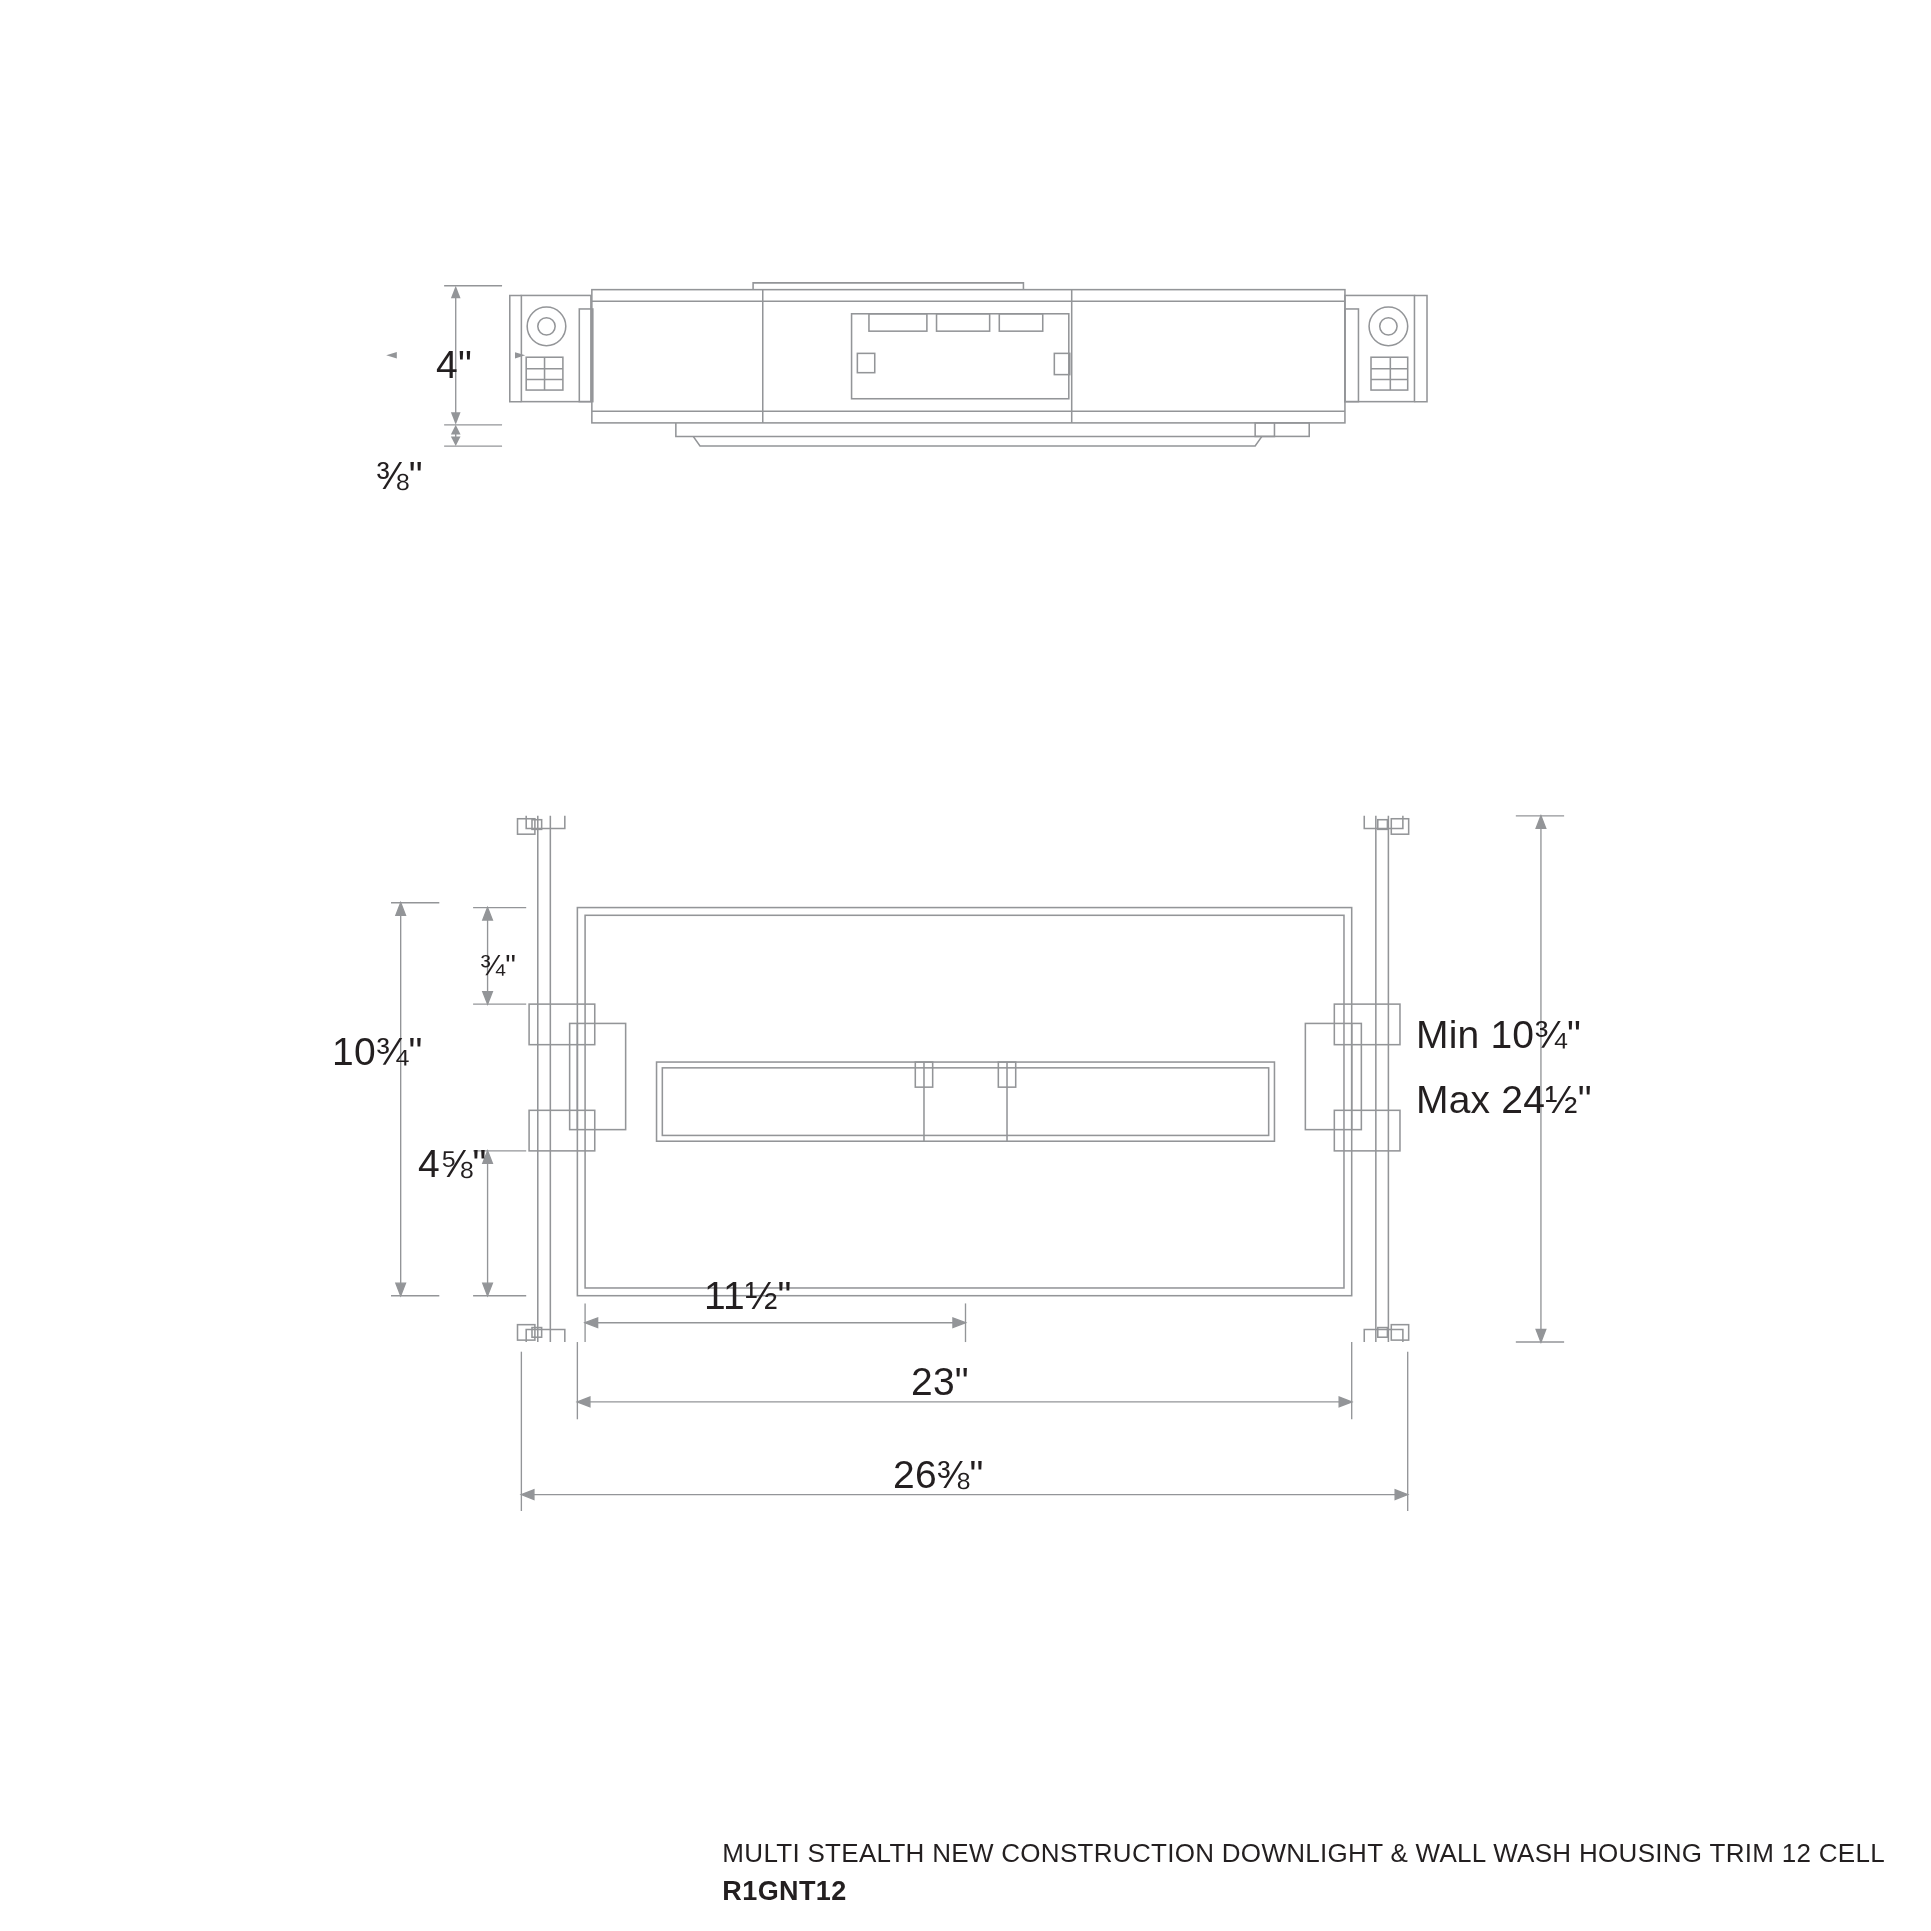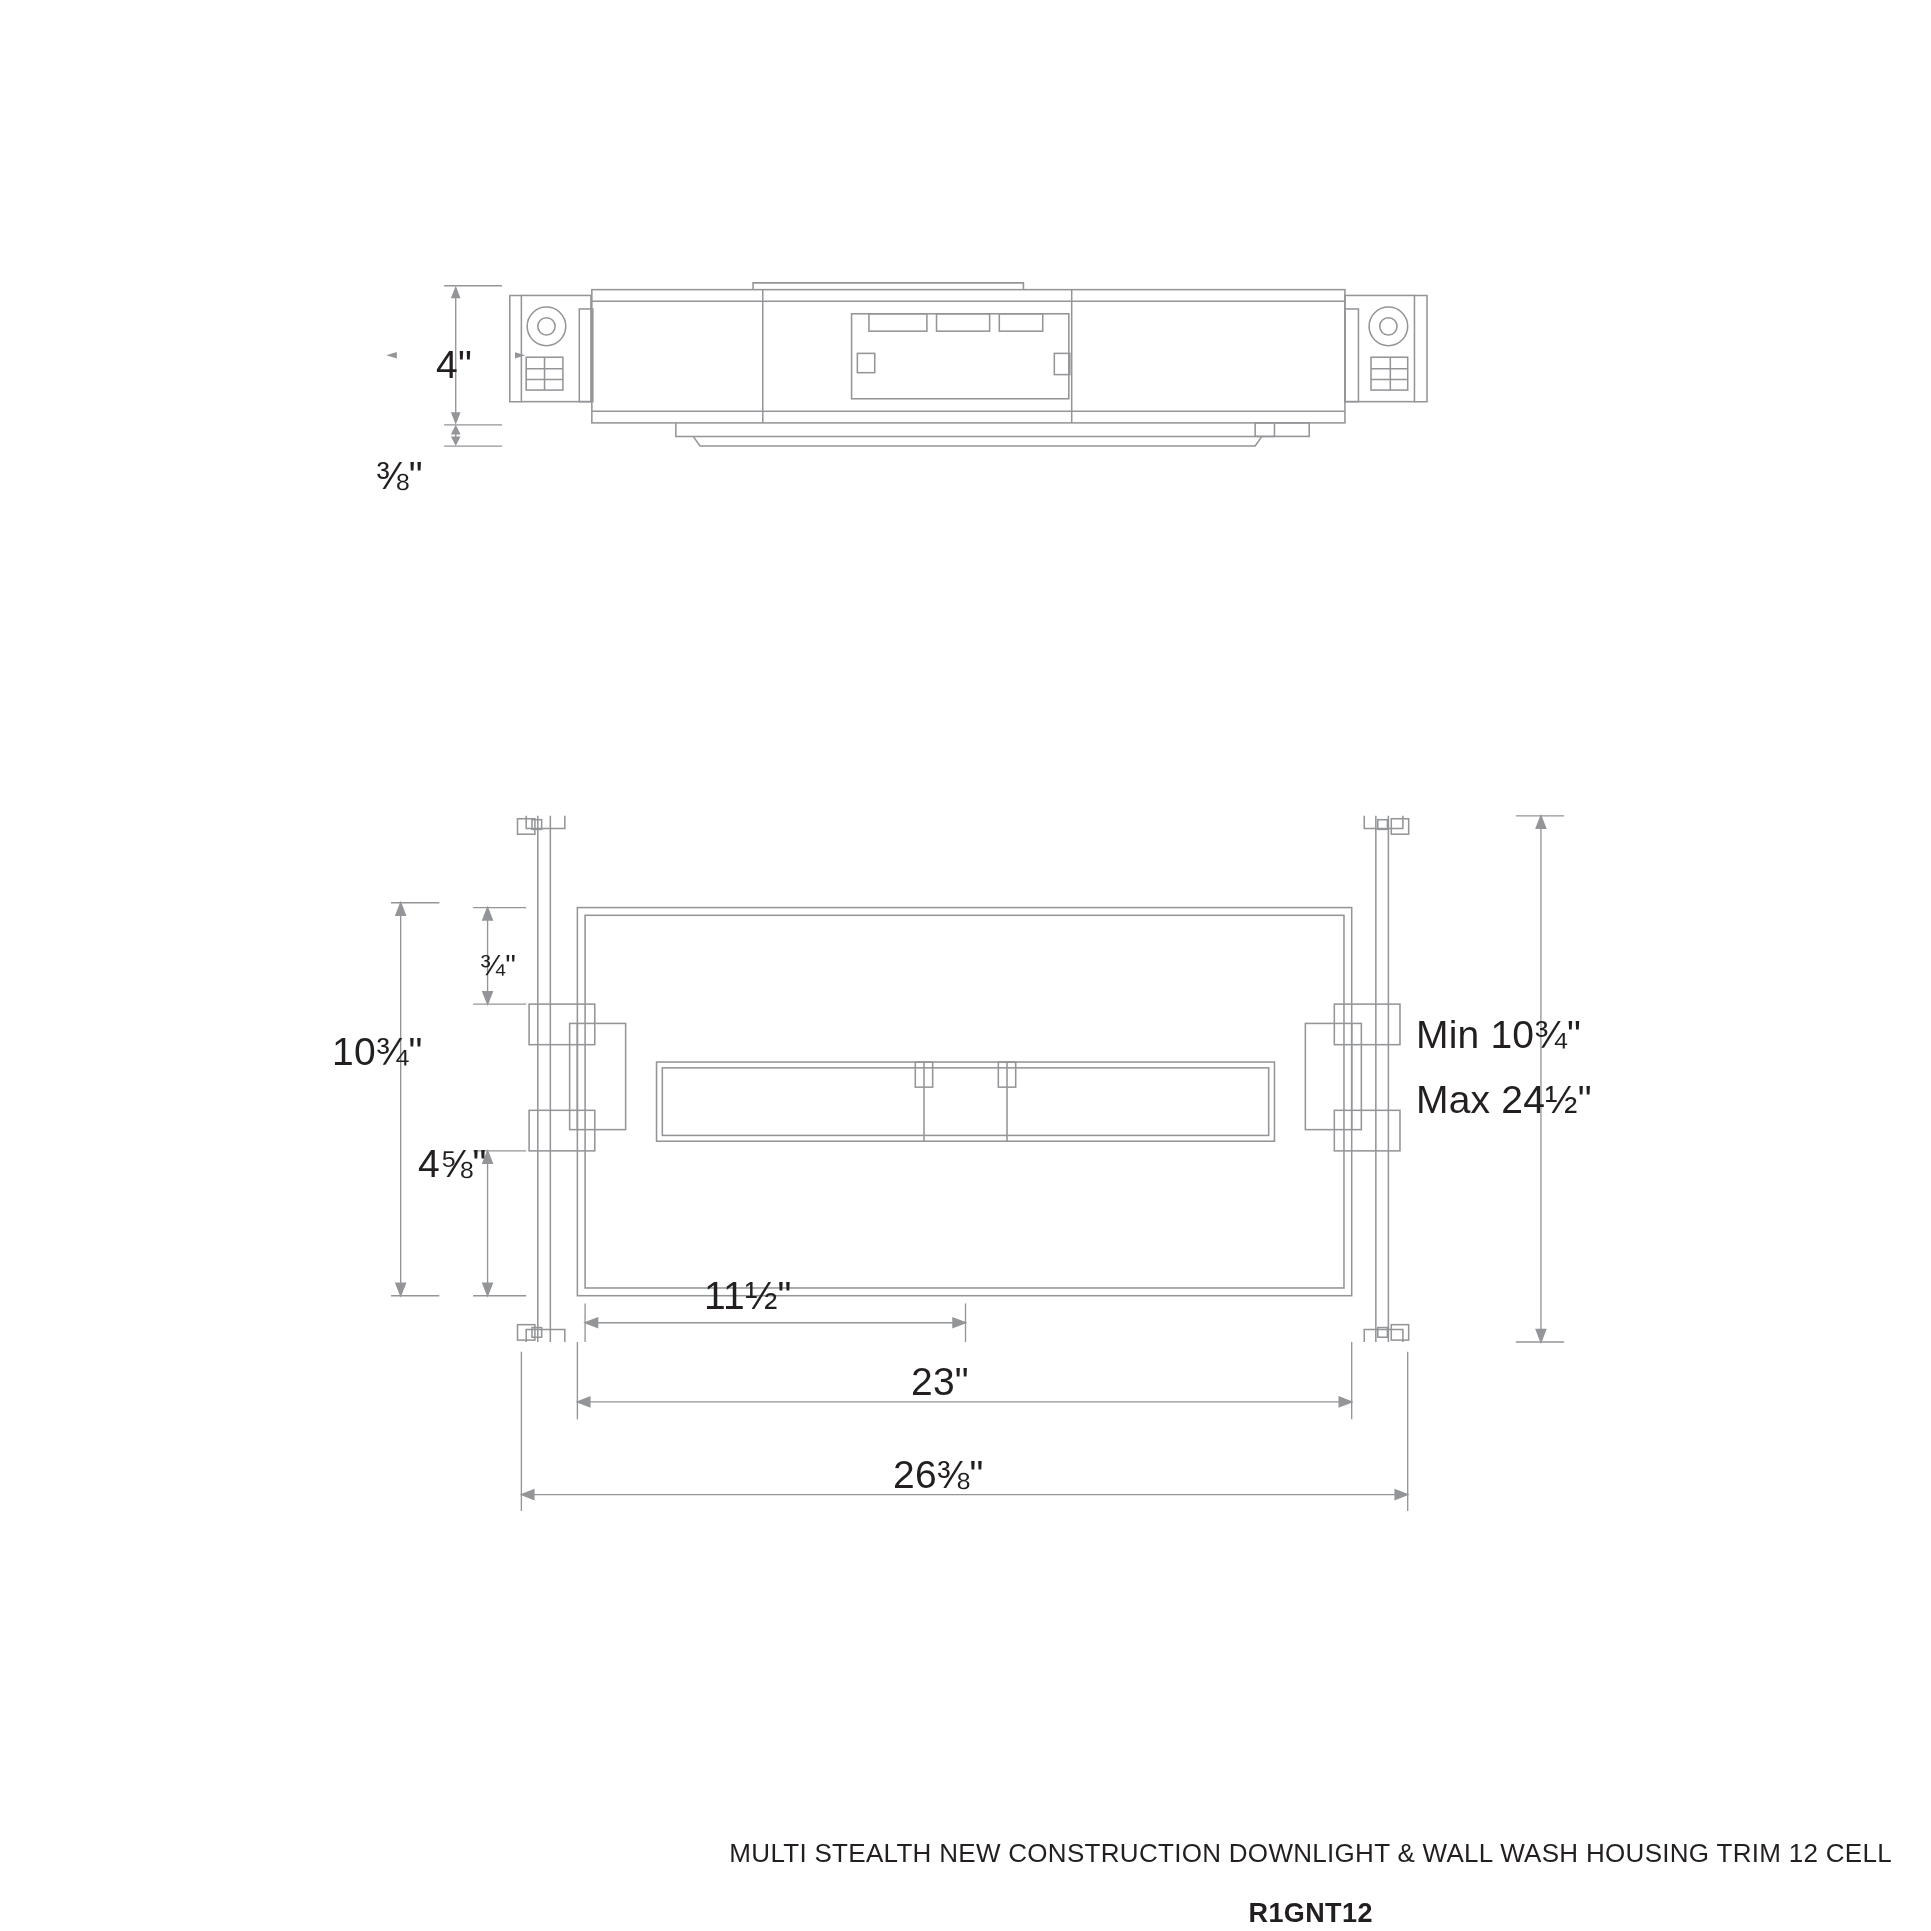--- a/index.html
+++ b/index.html
@@ -40,36 +40,36 @@
   .dim-1034 { font-size: 39px; left: 332px; top: 1030px; }
   .dim-458 { font-size: 39px; left: 418px; top: 1142px; }
   .dim-1112 { font-size: 39px; left: 704px; top: 1274px; }
   .dim-23 { font-size: 39px; left: 911px; top: 1360px; }
   .dim-2638 { font-size: 39px; left: 893px; top: 1453px; }
   .dim-min { font-size: 39px; left: 1416px; top: 1013px; }
   .dim-max { font-size: 39px; left: 1416px; top: 1078px; }
 
   .caption-wrap {
     position: absolute;
-    right: 39px;
+    right: 46px;
     top: 1836px;
-    text-align: center;
+    text-align: left;
     line-height: 1.35;
   }
   .caption-title {
     font-size: 26px;
     letter-spacing: 0.3px;
     color: #231f20;
   }
   .caption-code {
     font-size: 27px;
     font-weight: bold;
     letter-spacing: 0.4px;
     color: #231f20;
-    margin-top: 24px;
+    margin-top: 2px;
   }
 </style>
 </head>
 <body>
 
 <div class="stage">
 
   <svg class="drawing" viewBox="0 0 2000 2000">
     <defs>
       <marker id="arrL" markerWidth="12" markerHeight="12" refX="11" refY="6" orient="auto" markerUnits="userSpaceOnUse">

